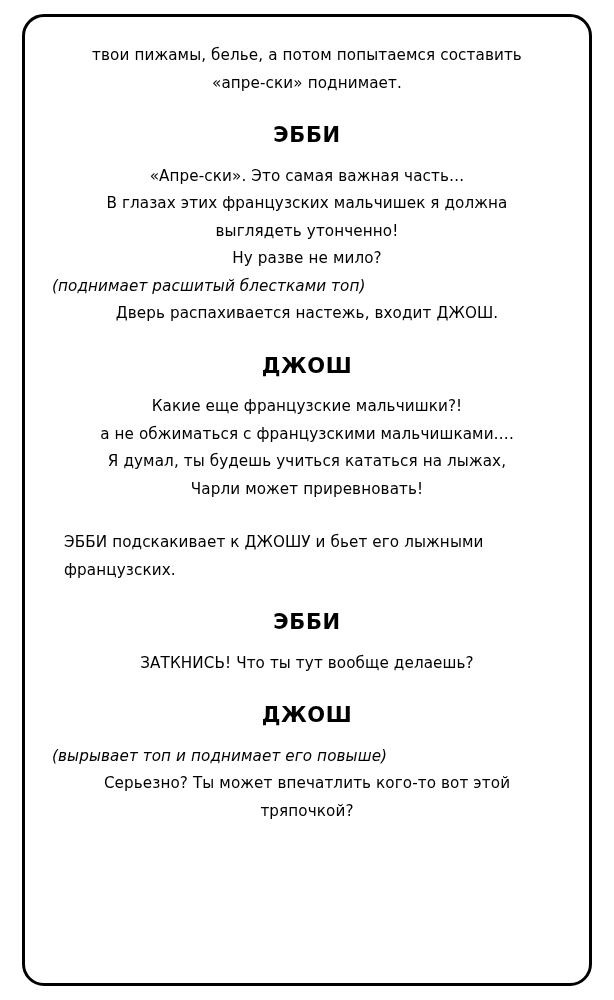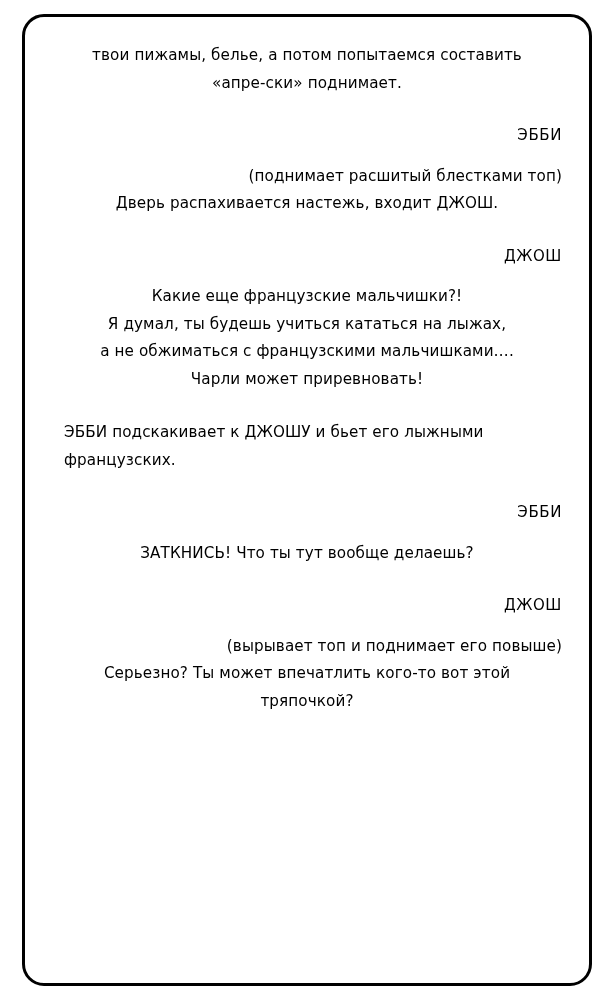--- a/index.html
+++ b/index.html
@@ -38,27 +38,28 @@
     box-sizing: border-box;
   }
   .line {
     font-size: 15.2px;
     line-height: 27.5px;
     letter-spacing: 0.1px;
   }
   .center { text-align: center; }
   .left { text-align: left; margin-left: 12px; }
   .char {
-    text-align: right;
-    font-weight: normal;
-    font-size: 15px;
+    text-align: center;
+    font-weight: bold;
+    font-size: 21px;
     letter-spacing: 0.6px;
   }
   .paren {
-    text-align: right;
+    text-align: left;
+    font-style: italic;
   }
   .block { margin: 0; }
   .gap-char { height: 25px; }
   .gap-block { height: 26px; }
   .gap-small { height: 13px; }
 </style>
 </head>
 <body>
 
 <div class="page">
@@ -69,35 +70,41 @@
       <div class="line center">твои пижамы, белье, а потом попытаемся составить</div>
       <div class="line center">«апре-ски» поднимает.</div>
     </div>
 
     <div class="gap-char"></div>
 
     <div class="line char">ЭББИ</div>
 
     <div class="gap-small"></div>
 
+    <div class="block">
+      <div class="line center">«Апре-ски». Это самая важная часть…</div>
+      <div class="line center">В глазах этих французских мальчишек я должна</div>
+      <div class="line center">выглядеть утонченно!</div>
+      <div class="line center">Ну разве не мило?</div>
+    </div>
 
     <div class="line paren">(поднимает расшитый блестками топ)</div>
 
     <div class="line center">Дверь распахивается настежь, входит ДЖОШ.</div>
 
     <div class="gap-char"></div>
 
     <div class="line char">ДЖОШ</div>
 
     <div class="gap-small"></div>
 
     <div class="block">
       <div class="line center">Какие еще французские мальчишки?!</div>
+      <div class="line center">а не обжиматься с французскими мальчишками….</div>
       <div class="line center">Я думал, ты будешь учиться кататься на лыжах,</div>
-      <div class="line center">а не обжиматься с французскими мальчишками….</div>
       <div class="line center">Чарли может приревновать!</div>
     </div>
 
     <div class="gap-block"></div>
 
     <div class="block">
       <div class="line left">ЭББИ подскакивает к ДЖОШУ и бьет его лыжными</div>
       <div class="line left">французских.</div>
     </div>
 

